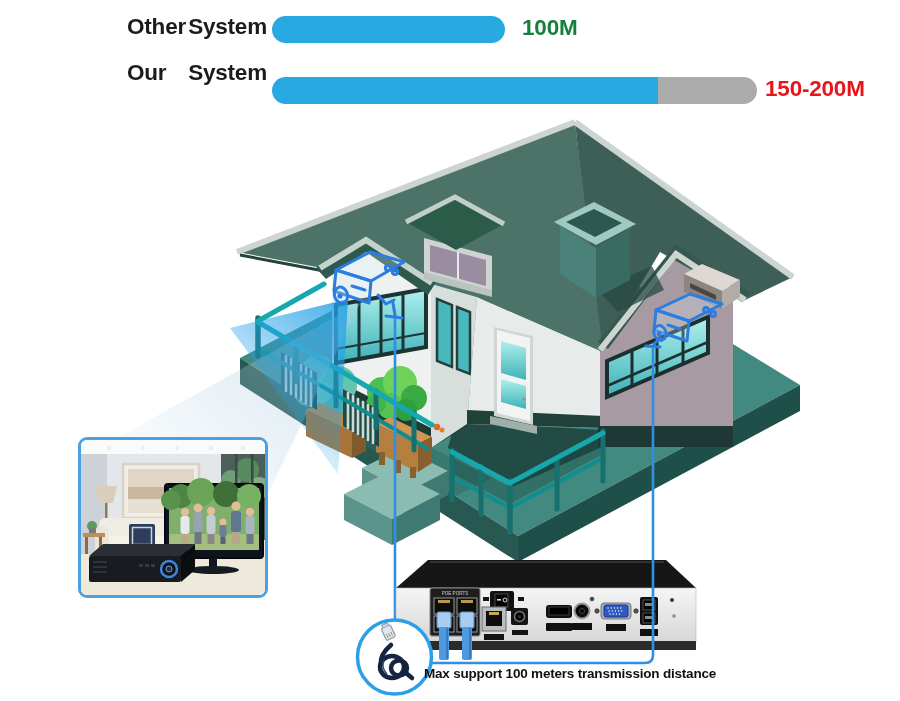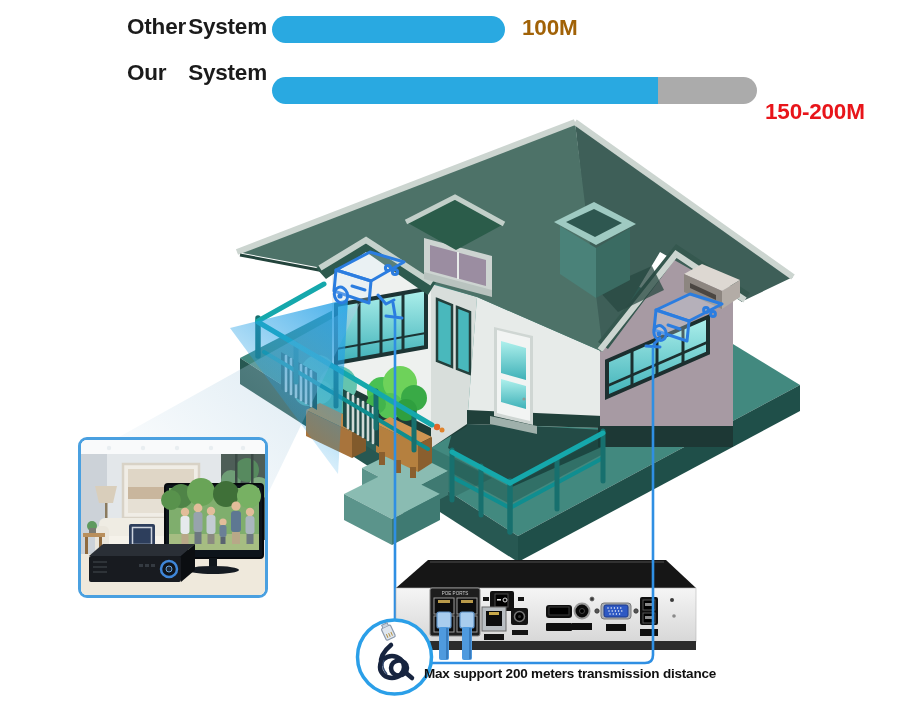--- a/index.html
+++ b/index.html
@@ -1,28 +1,28 @@
 <!DOCTYPE html>
 <html><head>
 <meta charset="utf-8">
 <style>
   html,body{margin:0;padding:0;background:#ffffff;}
   .canvas{position:relative;width:900px;height:701px;background:#ffffff;overflow:hidden;
           font-family:"Liberation Sans", sans-serif;}
   .scene{position:absolute;left:0;top:0;z-index:1;}
   .row-label{position:absolute;left:127px;width:140px;display:flex;justify-content:space-between;
              font-size:22.5px;font-weight:600;color:#1b1b1b;z-index:3;letter-spacing:-0.2px;}
-  .row-value{position:absolute;font-size:22.5px;font-weight:600;color:#a16207;z-index:3;letter-spacing:-0.2px;}
+  .row-value{position:absolute;font-size:22.5px;font-weight:600;color:#15803d;z-index:3;letter-spacing:-0.2px;}
   .bar{position:absolute;height:27px;z-index:2;}
   .bar-blue{background:#29a9e1;}
   .bar-gray{background:#ababab;}
   .bar-r-full{border-radius:13.5px;}
   .bar-r-left{border-radius:13.5px 0 0 13.5px;}
   .bar-r-right{border-radius:0 13.5px 13.5px 0;}
-  .value-red{color:#e8151a;margin-top:23px;}
+  .value-red{color:#e8151a;}
   .inset-card{position:absolute;left:78px;top:437px;width:184px;height:155px;background:#ffffff;
               border:3px solid #4aa0e0;border-radius:9px;z-index:4;overflow:hidden;}
   .callout-text{position:absolute;left:424px;top:666px;width:260px;font-size:13.5px;font-weight:700;
                 color:#101010;letter-spacing:-0.2px;white-space:nowrap;z-index:5;}
 </style>
 </head>
 <body>
 
 <div class="canvas">
 
@@ -492,15 +492,15 @@
         </g>
         <rect x="58" y="124" width="4" height="3" fill="#343a41"></rect>
         <rect x="64" y="124" width="4" height="3" fill="#343a41"></rect>
         <rect x="70" y="124" width="4" height="3" fill="#343a41"></rect>
         <circle cx="88" cy="129" r="8" fill="#10141a" stroke="#3f86d8" stroke-width="2.5"></circle>
         <circle cx="88" cy="129" r="3" fill="#1e2a3a" stroke="#6aa5e0" stroke-width="1"></circle>
       </g>
     </svg>
   </div>
 
-  <div class="callout-text">Max support 200 meters transmission distance</div>
+  <div class="callout-text">Max support 100 meters transmission distance</div>
 
 </div>
 
 </body></html>

